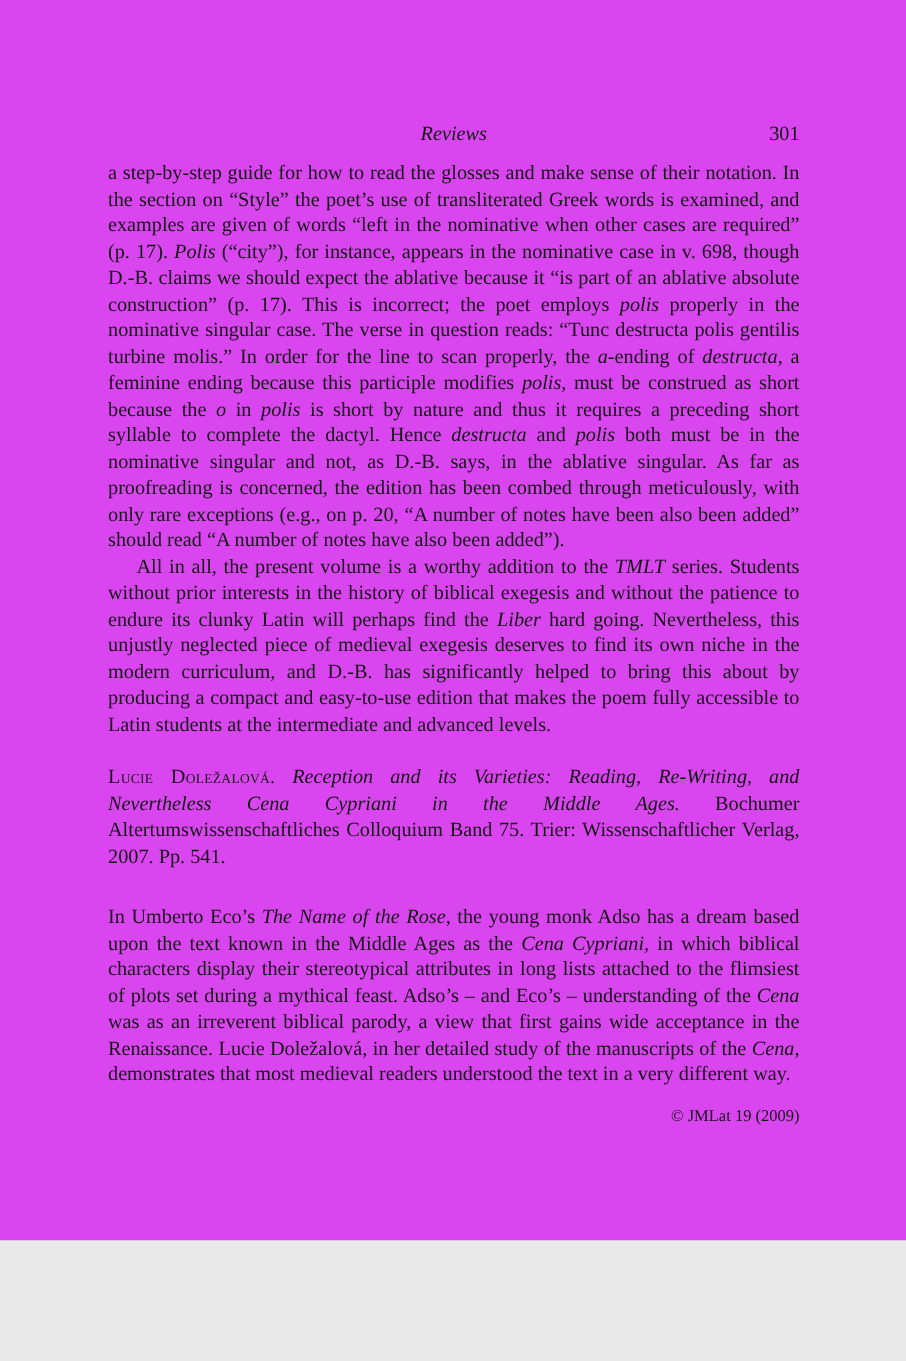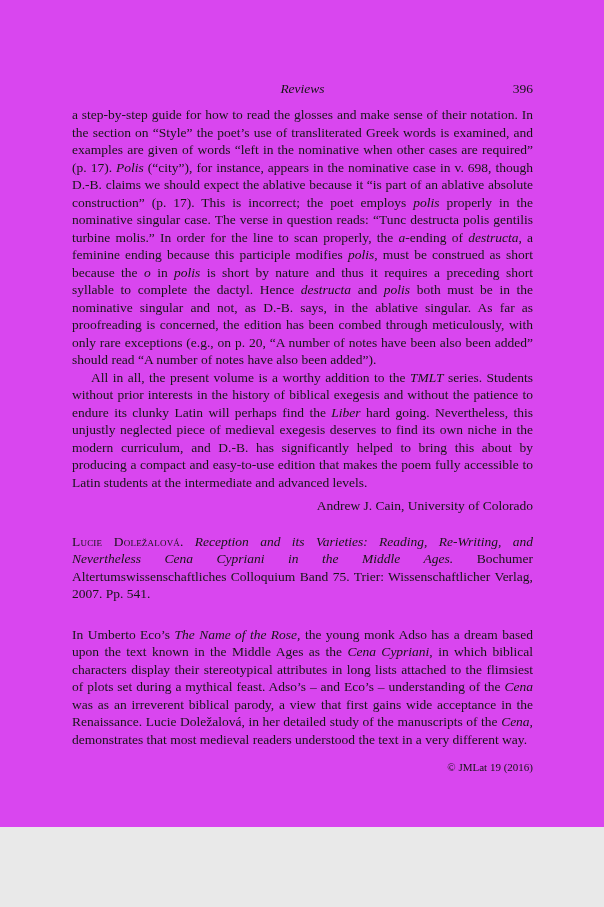--- a/index.html
+++ b/index.html
@@ -75,29 +75,28 @@
   }
 </style>
 </head>
 <body>
 
 <div class="sheet">
   <div class="column">
 
     <div class="running-head">
       <span class="rh-title">Reviews</span>
-      <span class="rh-page">396</span>
+      <span class="rh-page">301</span>
     </div>
 
     <p class="para"><span>a step-by-step guide for how to read the glosses and make sense of their notation. In the section on “Style” the poet’s use of transliterated Greek words is examined, and examples are given of words “left in the nominative when other cases are required” (p. 17). </span><span class="seg-i">Polis</span><span> (“city”), for instance, appears in the nominative case in v. 698, though D.-B. claims we should expect the ablative because it “is part of an ablative absolute construction” (p. 17). This is incorrect; the poet employs </span><span class="seg-i">polis</span><span> properly in the nominative singular case. The verse in question reads: “Tunc destructa polis gentilis turbine molis.” In order for the line to scan properly, the </span><span class="seg-i">a</span><span>-ending of </span><span class="seg-i">destructa</span><span>, a feminine ending because this participle modifies </span><span class="seg-i">polis</span><span>, must be construed as short because the </span><span class="seg-i">o</span><span> in </span><span class="seg-i">polis</span><span> is short by nature and thus it requires a preceding short syllable to complete the dactyl. Hence </span><span class="seg-i">destructa</span><span> and </span><span class="seg-i">polis</span><span> both must be in the nominative singular and not, as D.-B. says, in the ablative singular. As far as proofreading is concerned, the edition has been combed through meticulously, with only rare exceptions (e.g., on p. 20, “A number of notes have been also been added” should read “A number of notes have also been added”).</span></p>
 
     <p class="para indent"><span>All in all, the present volume is a worthy addition to the </span><span class="seg-i">TMLT</span><span> series. Students without prior interests in the history of biblical exegesis and without the patience to endure its clunky Latin will perhaps find the </span><span class="seg-i">Liber</span><span> hard going. Nevertheless, this unjustly neglected piece of medieval exegesis deserves to find its own niche in the modern curriculum, and D.-B. has significantly helped to bring this about by producing a compact and easy-to-use edition that makes the poem fully accessible to Latin students at the intermediate and advanced levels.</span></p>
 
-    <p class="signature">Andrew J. Cain, University of Colorado</p>
 
     <p class="para citation"><span class="seg-sc">Lucie Doležalová</span><span>. </span><span class="seg-i">Reception and its Varieties: Reading, Re-Writing, and Nevertheless Cena Cypriani in the Middle Ages.</span><span> Bochumer Altertumswissenschaftliches Colloquium Band 75. Trier: Wissenschaftlicher Verlag, 2007. Pp. 541.</span></p>
 
     <p class="para opening"><span>In Umberto Eco’s </span><span class="seg-i">The Name of the Rose,</span><span> the young monk Adso has a dream based upon the text known in the Middle Ages as the </span><span class="seg-i">Cena Cypriani,</span><span> in which biblical characters display their stereotypical attributes in long lists attached to the flimsiest of plots set during a mythical feast. Adso’s – and Eco’s – understanding of the </span><span class="seg-i">Cena</span><span> was as an irreverent biblical parody, a view that first gains wide acceptance in the Renaissance. Lucie Doležalová, in her detailed study of the manuscripts of the </span><span class="seg-i">Cena,</span><span> demonstrates that most medieval readers understood the text in a very different way.</span></p>
 
-    <div class="footer">© JMLat 19 (2016)</div>
+    <div class="footer">© JMLat 19 (2009)</div>
 
   </div>
 </div>
 
 </body></html>

